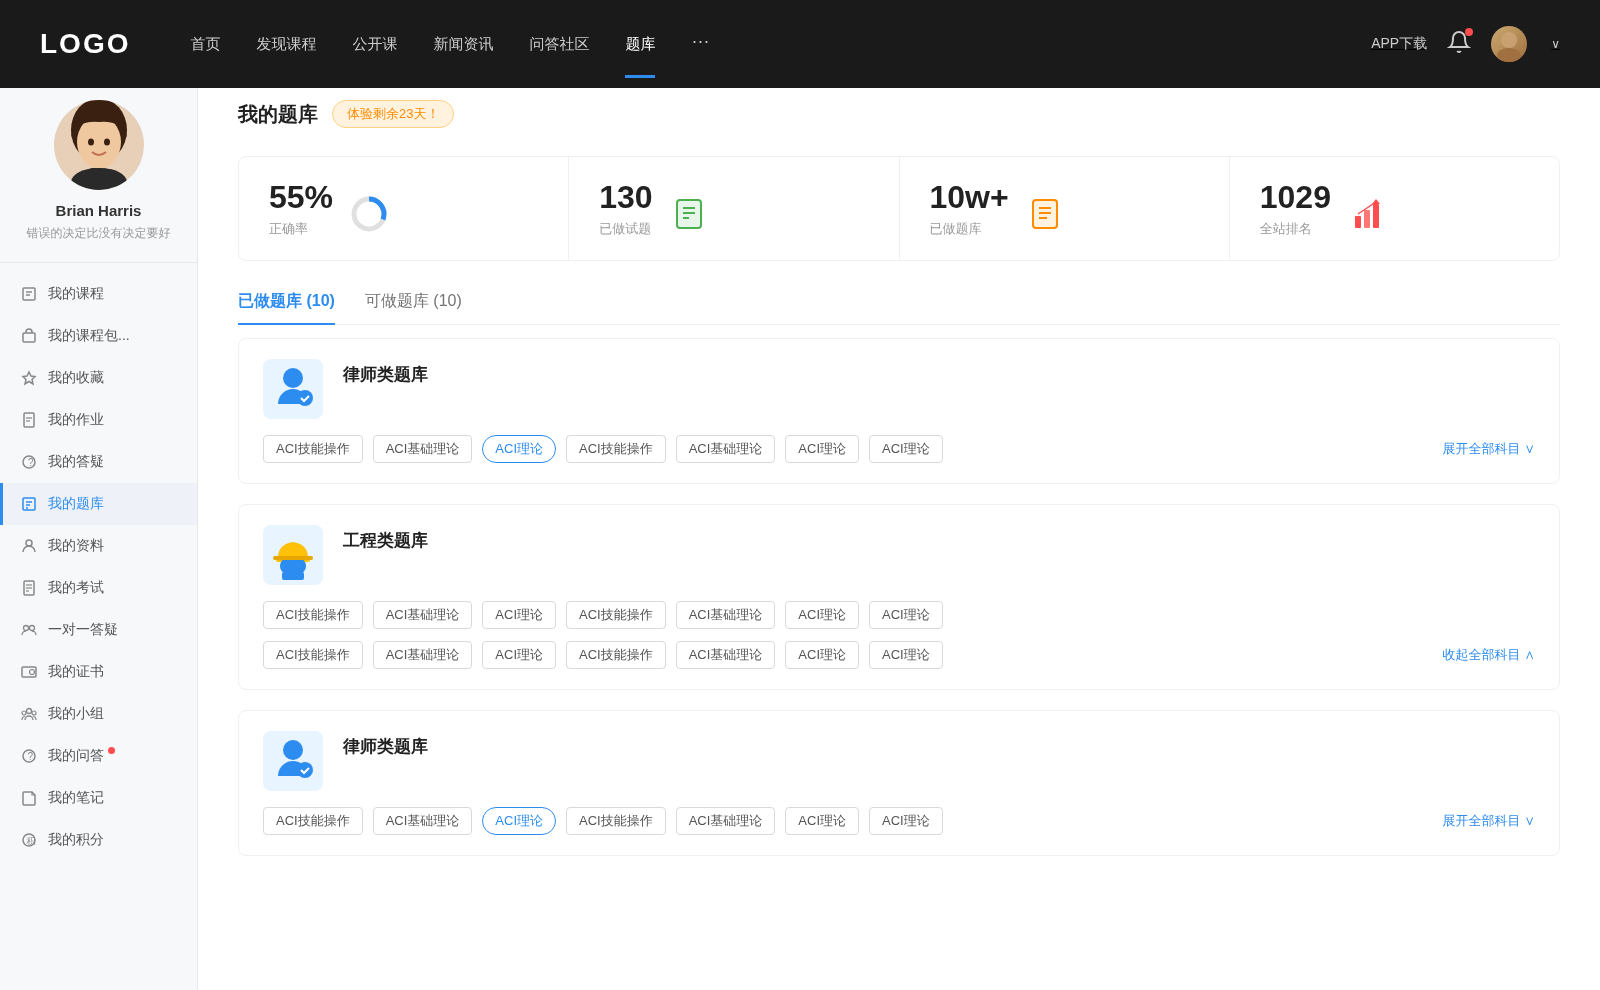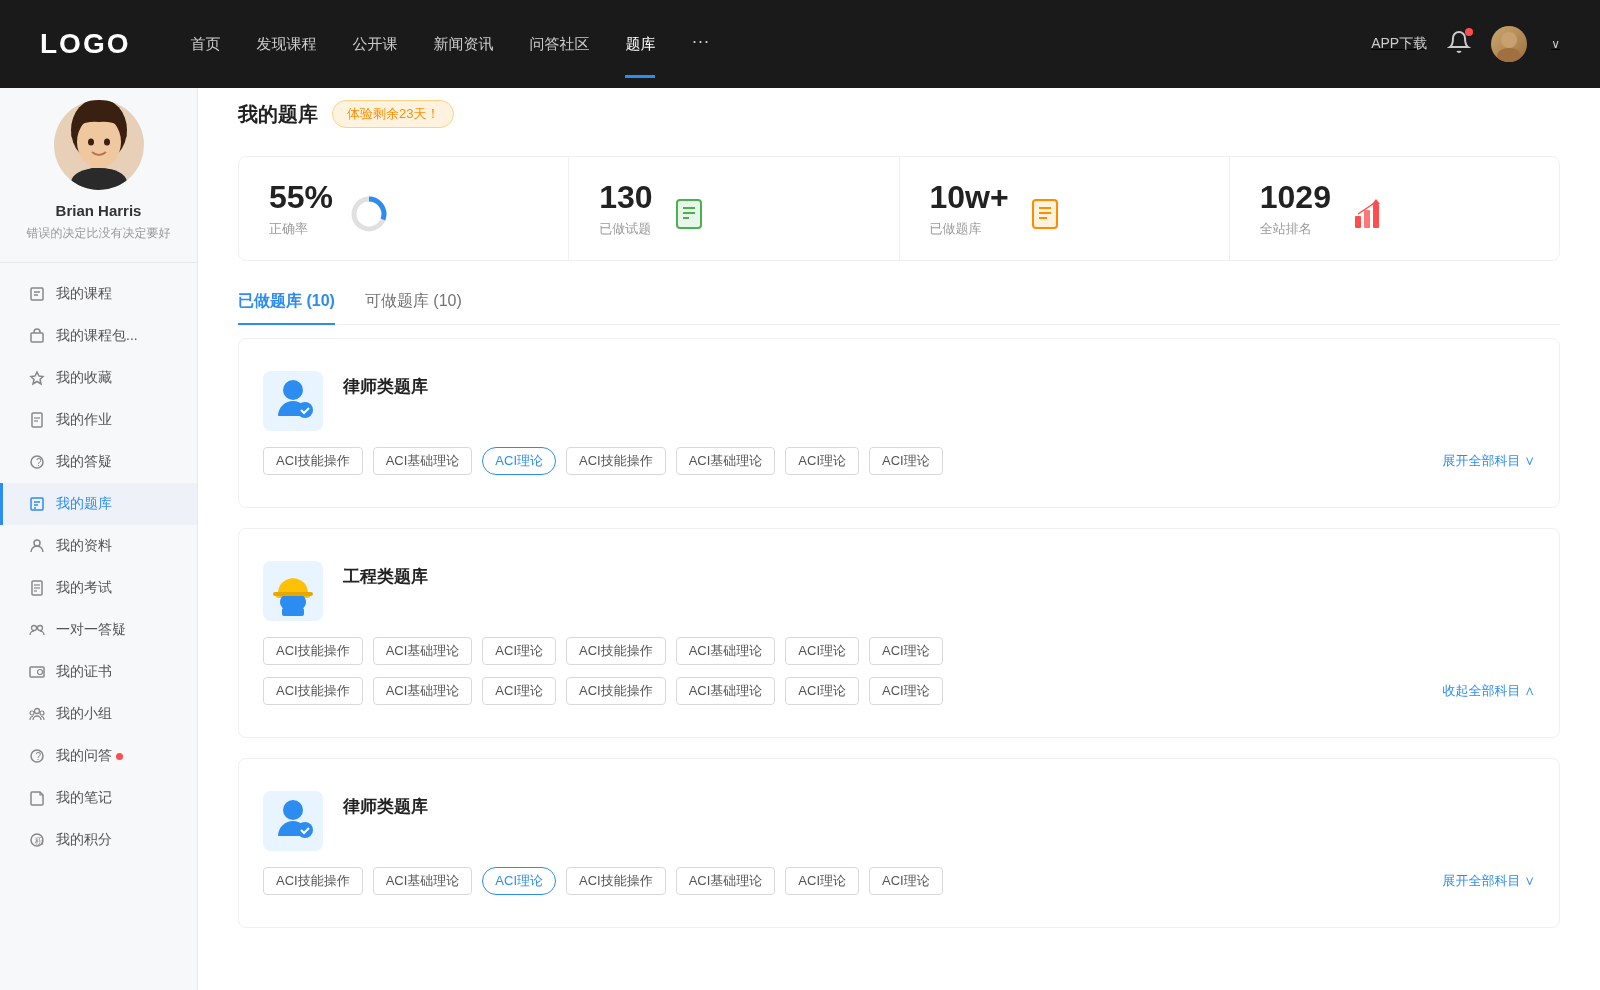--- a/index.html
+++ b/index.html
@@ -128,22 +128,22 @@
       font-size: 12px;
       color: #999;
       text-align: center;
     }
     .sidebar-menu {
       list-style: none;
       padding: 0;
     }
     .sidebar-menu-item {
       display: flex;
-      align-items: center;
-      padding: 12px 28px;
+      align-items: flex-start;
+      padding: 12px 20px;
       cursor: pointer;
       font-size: 14px;
       color: #555;
       position: relative;
     }
     .sidebar-menu-item.active {
       color: #2d8cf0;
       background: #eef2f8;
     }
     .sidebar-menu-item.active::before {
@@ -253,21 +253,21 @@
       position: absolute;
       bottom: -1px; left: 0; right: 0;
       height: 2px;
       background: #2d8cf0;
     }
 
     
     .qbank-card {
       border: 1px solid #f0f0f0;
       border-radius: 8px;
-      padding: 32px 24px;
+      padding: 20px 24px;
       margin-bottom: 20px;
     }
     .qbank-header {
       display: flex;
       align-items: flex-start;
       margin-bottom: 16px;
     }
     .qbank-icon {
       width: 60px; height: 60px;
       background: #e8f4ff;

